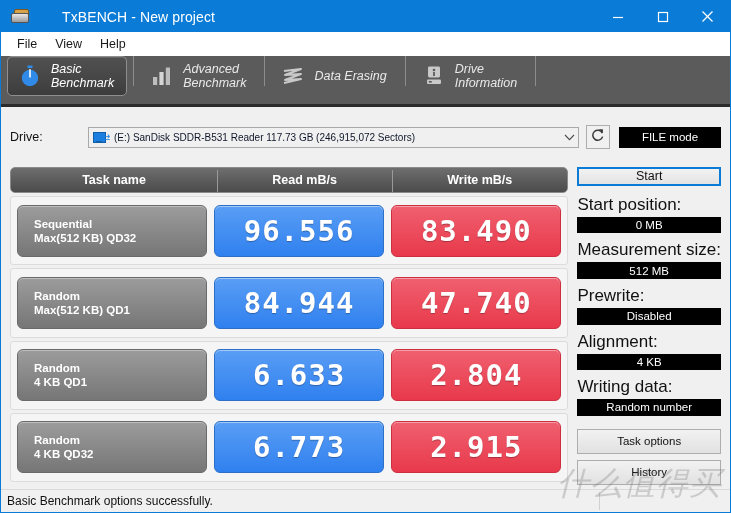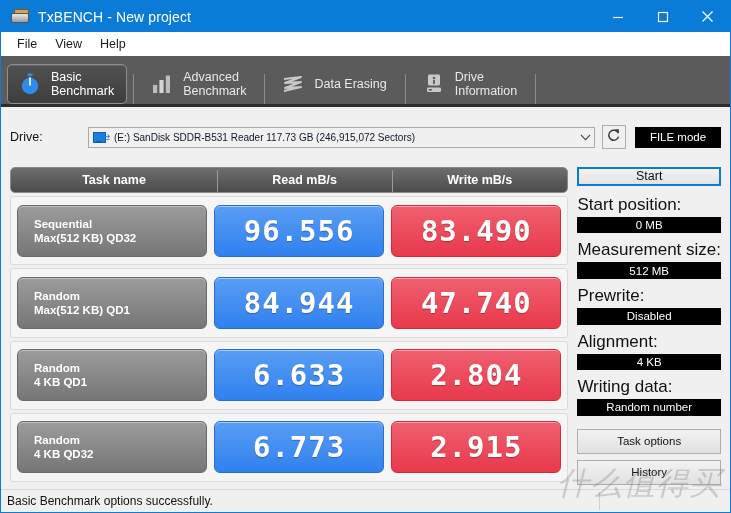--- a/index.html
+++ b/index.html
@@ -17,20 +17,21 @@
     background: #f0f0f0;
     display: flex; flex-direction: column;
   }
 
   
   .titlebar {
     height: 31px; min-height: 31px;
     background: #0a7bd6;
     display: flex; align-items: center;
     position: relative;
+    gap: 24px;
   }
   .title-icon {
     width: 22px; height: 20px;
     margin-left: 8px; margin-right: 7px;
     position: relative; flex: 0 0 auto;
   }
   .title-icon .disk-body {
     position: absolute; left: 2px; top: 6px;
     width: 16px; height: 8px;
     background: linear-gradient(#e8e8e8, #9a9a9a);
@@ -69,24 +70,25 @@
   .menu-item {
     font-size: 12.5px; color: #1a1a1a;
     padding: 2px 9px;
     white-space: nowrap;
   }
 
   
   .tabstrip {
     height: 48px; min-height: 48px;
     background: #5b5b5b;
-    display: flex; align-items: flex-end;
+    display: flex; align-items: flex-start;
     padding: 0 6px;
     border-bottom: 3px solid #2b2b2b;
     position: relative;
+    font-style: italic;
   }
   .tab {
     height: 40px;
     display: flex; align-items: center;
     padding: 0 12px 0 9px;
     border-radius: 5px;
     position: relative;
     box-sizing: border-box;
   }
   .tab.active {
@@ -165,21 +167,21 @@
   }
   .refresh-btn {
     width: 24px; height: 24px;
     margin-left: 7px; flex: 0 0 auto;
     background: #f0f0f0;
     border: 1px solid #adadad;
     display: flex; align-items: center; justify-content: center;
     box-sizing: border-box;
   }
   .filemode {
-    width: 86px; height: 21px;
+    width: 102px; height: 21px;
     margin-left: 9px; flex: 0 0 auto;
     background: #000000;
     color: #ffffff; font-size: 11.5px;
     display: flex; align-items: center; justify-content: center;
     box-sizing: border-box;
   }
 
   
   .body {
     flex: 1 1 auto;

